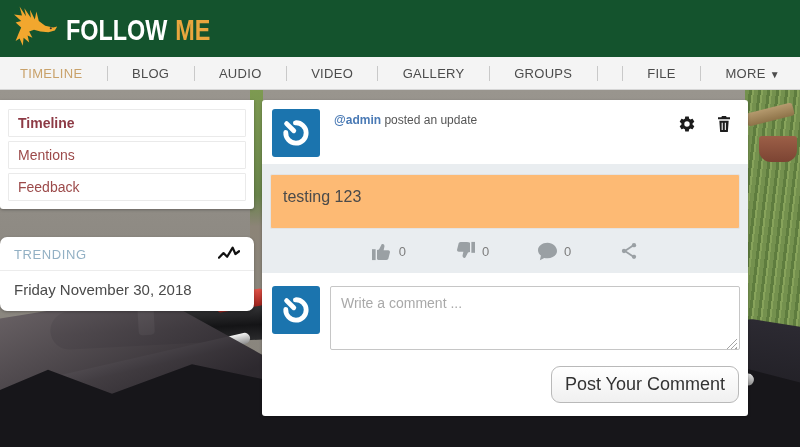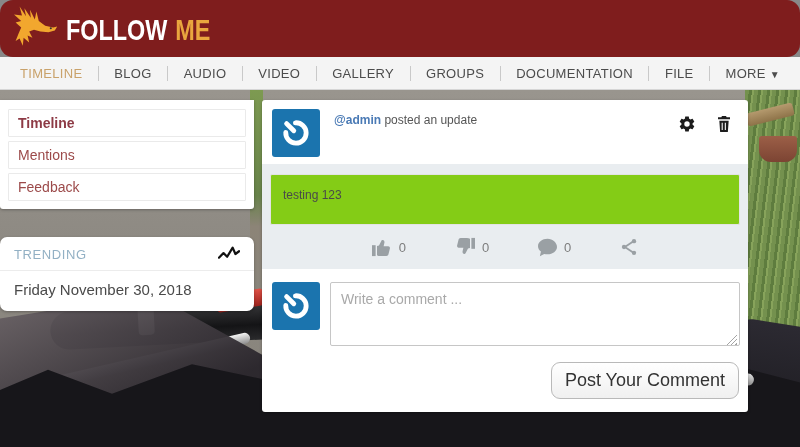--- a/index.html
+++ b/index.html
@@ -35,22 +35,22 @@
   .bottom-dark { position:absolute; left:0; bottom:0; width:100%; height:92px; background:#17161a;
          clip-path:polygon(0 38%,6% 16%,14% 42%,24% 10%,36% 32%,48% 6%,60% 28%,72% 4%,84% 24%,92% 12%,100% 30%,100% 100%,0 100%); }
   .chrome-bit1 { position:absolute; left:58%; top:34%; width:72px; height:13px;
          background:linear-gradient(#e8e8e8,#9a9a9a); border-radius:7px; transform:rotate(-5deg); }
   .chrome-bit2 { position:absolute; left:87%; top:18%; width:58px; height:12px;
          background:linear-gradient(#dedede,#8a8a8a); border-radius:6px; transform:rotate(4deg); }
   .bike-right { position:absolute; right:-12px; top:233px; width:82px; height:135px; background:linear-gradient(#2c2a32,#17161a);
          transform:rotate(9deg); border-radius:12px; }
 
   
-  .topbar { position:absolute; left:0; top:0; width:800px; height:57px; background:#7f1d1d;
-            display:flex; align-items:center; padding:0 10px; z-index:5;border-radius:13px; }
+  .topbar { position:absolute; left:0; top:0; width:800px; height:57px; background:#14532d;
+            display:flex; align-items:center; padding:0 10px; z-index:5; }
   .logo { width:48px; height:48px; flex:0 0 48px; }
   .brand { display:flex; font-size:30px; font-weight:bold; letter-spacing:0px; white-space:nowrap;
            transform:scaleX(.78); transform-origin:left center; margin-left:8px; margin-top:2px; }
   .brand-first { color:#ffffff; }
   .brand-second { color:#e9a63e; margin-left:10px; }
 
   
   .navbar { position:absolute; left:0; top:57px; width:800px; height:33px; background:#f4f4f4;
             border-bottom:1px solid #d6d6d6; display:flex; align-items:center; justify-content:space-between;
             padding:0 20px; z-index:5; font-size:13px; color:#4c4c4c; letter-spacing:.3px; }
@@ -81,22 +81,22 @@
             align-items:center; justify-content:center; flex:0 0 48px; }
   .post-header .avatar { position:absolute; left:10px; top:9px; }
   .post-meta { margin-left:62px; padding-top:3px; }
   .post-title { font-size:12px; color:#555; }
   .author { color:#4a7ab5; font-weight:bold; }
   .post-time { font-size:13px; color:#c3c3c3; margin-top:5px; }
   .post-tools { position:absolute; right:16px; top:15px; display:flex; gap:20px; }
   .tool-btn { cursor:pointer; line-height:0; }
 
   .post-body { background:#e9edf0; padding:10px 8px 12px; }
-  .post-content { background:#84cc16; border:1px solid #e3e3e3; border-radius:2px; padding:13px 12px 22px;
-                  font-size:12px; color:#4a4a4a; }
+  .post-content { background:#fdba74; border:1px solid #e3e3e3; border-radius:2px; padding:13px 12px 22px;
+                  font-size:16px; color:#4a4a4a; }
   .post-actions { display:flex; justify-content:center; gap:48px; padding:12px 0 0; }
   .action { display:flex; align-items:center; gap:6px; color:#7d7d7d; font-size:13px; cursor:pointer; }
   .action svg { display:block; }
 
   .comment-section { padding:13px 6px 13px 10px; }
   .comment-row { display:flex; gap:10px; }
   .ta-wrap { position:relative; flex:1; margin-right:2px; }
   textarea { width:100%; height:64px; border:1px solid #c6c6c6; border-radius:2px; padding:8px 10px;
              font-size:14px; color:#444; font-family:"Liberation Sans", sans-serif; resize:none; outline:none; }
   textarea::placeholder { color:#a9a9a9; }
@@ -147,21 +147,20 @@
     <div class="nav-item">BLOG</div>
     <span class="nav-sep"></span>
     <div class="nav-item">AUDIO</div>
     <span class="nav-sep"></span>
     <div class="nav-item">VIDEO</div>
     <span class="nav-sep"></span>
     <div class="nav-item">GALLERY</div>
     <span class="nav-sep"></span>
     <div class="nav-item">GROUPS</div>
     <span class="nav-sep"></span>
-    <div class="nav-item">DOCUMENTATION</div>
     <span class="nav-sep"></span>
     <div class="nav-item">FILE</div>
     <span class="nav-sep"></span>
     <div class="nav-item">
       <span>MORE</span><span class="caret">▼</span>
     </div>
   </div>
 
   <div class="panel side-nav">
     <div class="side-item active">Timeline</div>

